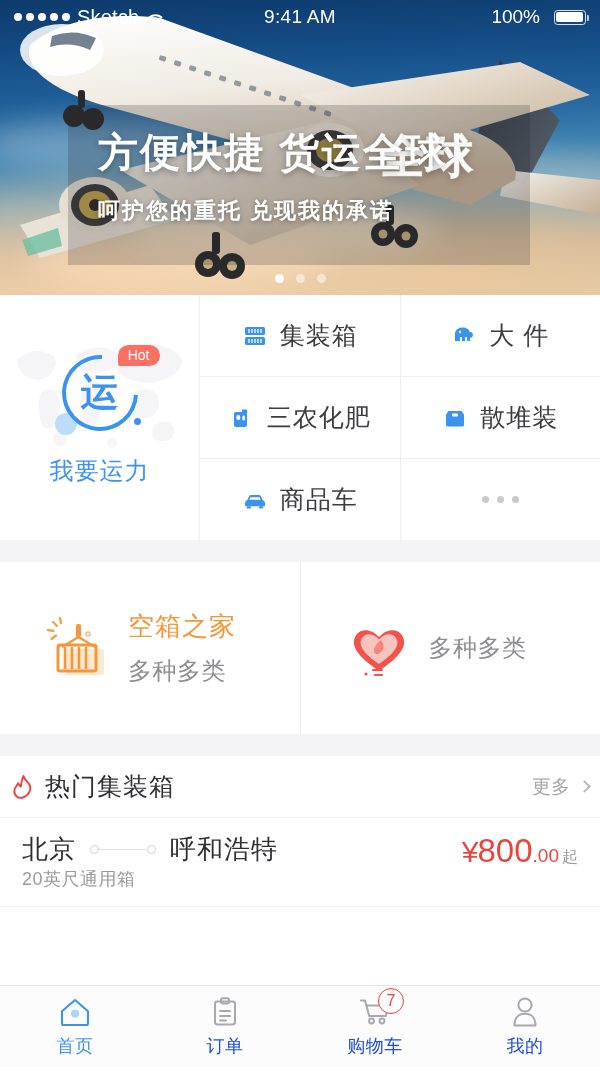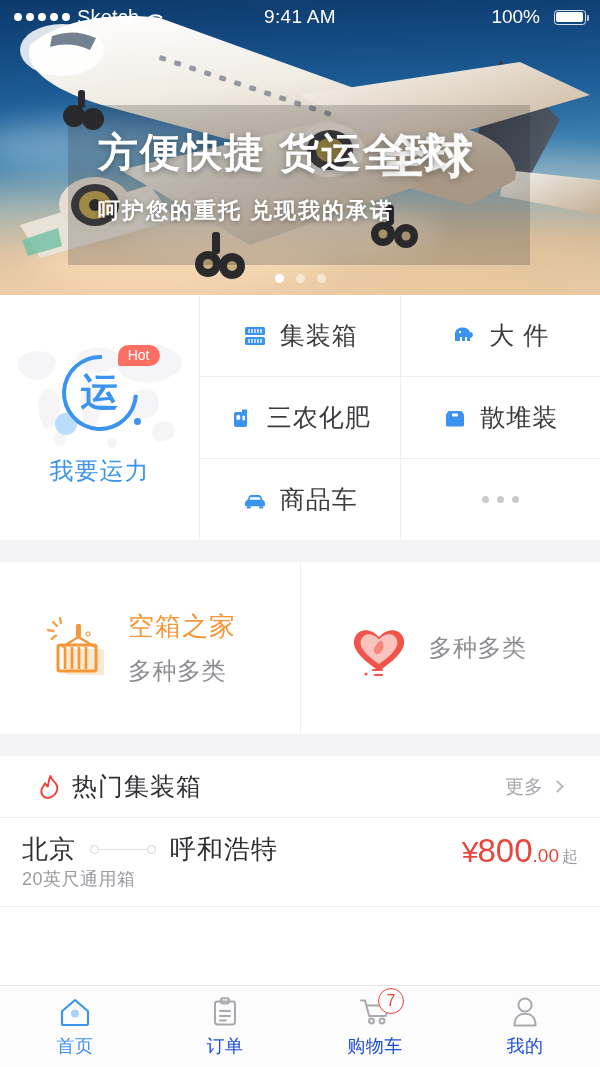--- a/index.html
+++ b/index.html
@@ -123,21 +123,21 @@
   .promo-ico { width:68px; height:68px; flex:0 0 68px; }
   .promo-txt { display:flex; flex-direction:column; gap:11px; }
   .promo-title { font-size:26px; letter-spacing:1px; }
   .promo-title.orange { color:#f59637; }
   .promo-title.red { color:#f1544b; }
   .promo-sub { font-size:24px; color:#8d8d93; letter-spacing:.5px; }
 
   
   .sec-head {
     width:600px; height:62px; background:#fff; display:flex; align-items:center;
-    padding:0 38px; border-bottom:1px solid #f0f0f2;justify-content:space-between;
+    padding:0 11px; border-bottom:1px solid #f0f0f2;justify-content:space-between;
   }
   .flame { width:24px; height:26px; margin-right:10px; flex:0 0 24px; }
   .sec-title { font-size:25px; color:#2e2e33; letter-spacing:1px; flex:1; }
   .sec-more { font-size:19px; color:#a8a8ae; display:flex; align-items:center; gap:10px; }
   .chev { width:9px; height:9px; border-top:2px solid #b8b8be; border-right:2px solid #b8b8be; transform:rotate(45deg); display:block;}
 
   .route-row { width:600px; height:88px; background:#fff; padding:14px 22px 0; position:relative; }
   .route-line { display:flex; align-items:center; }
   .r-city { font-size:26px; color:#2e2e33; letter-spacing:1px; }
   .r-conn { display:flex; align-items:center; margin:0 14px; }

